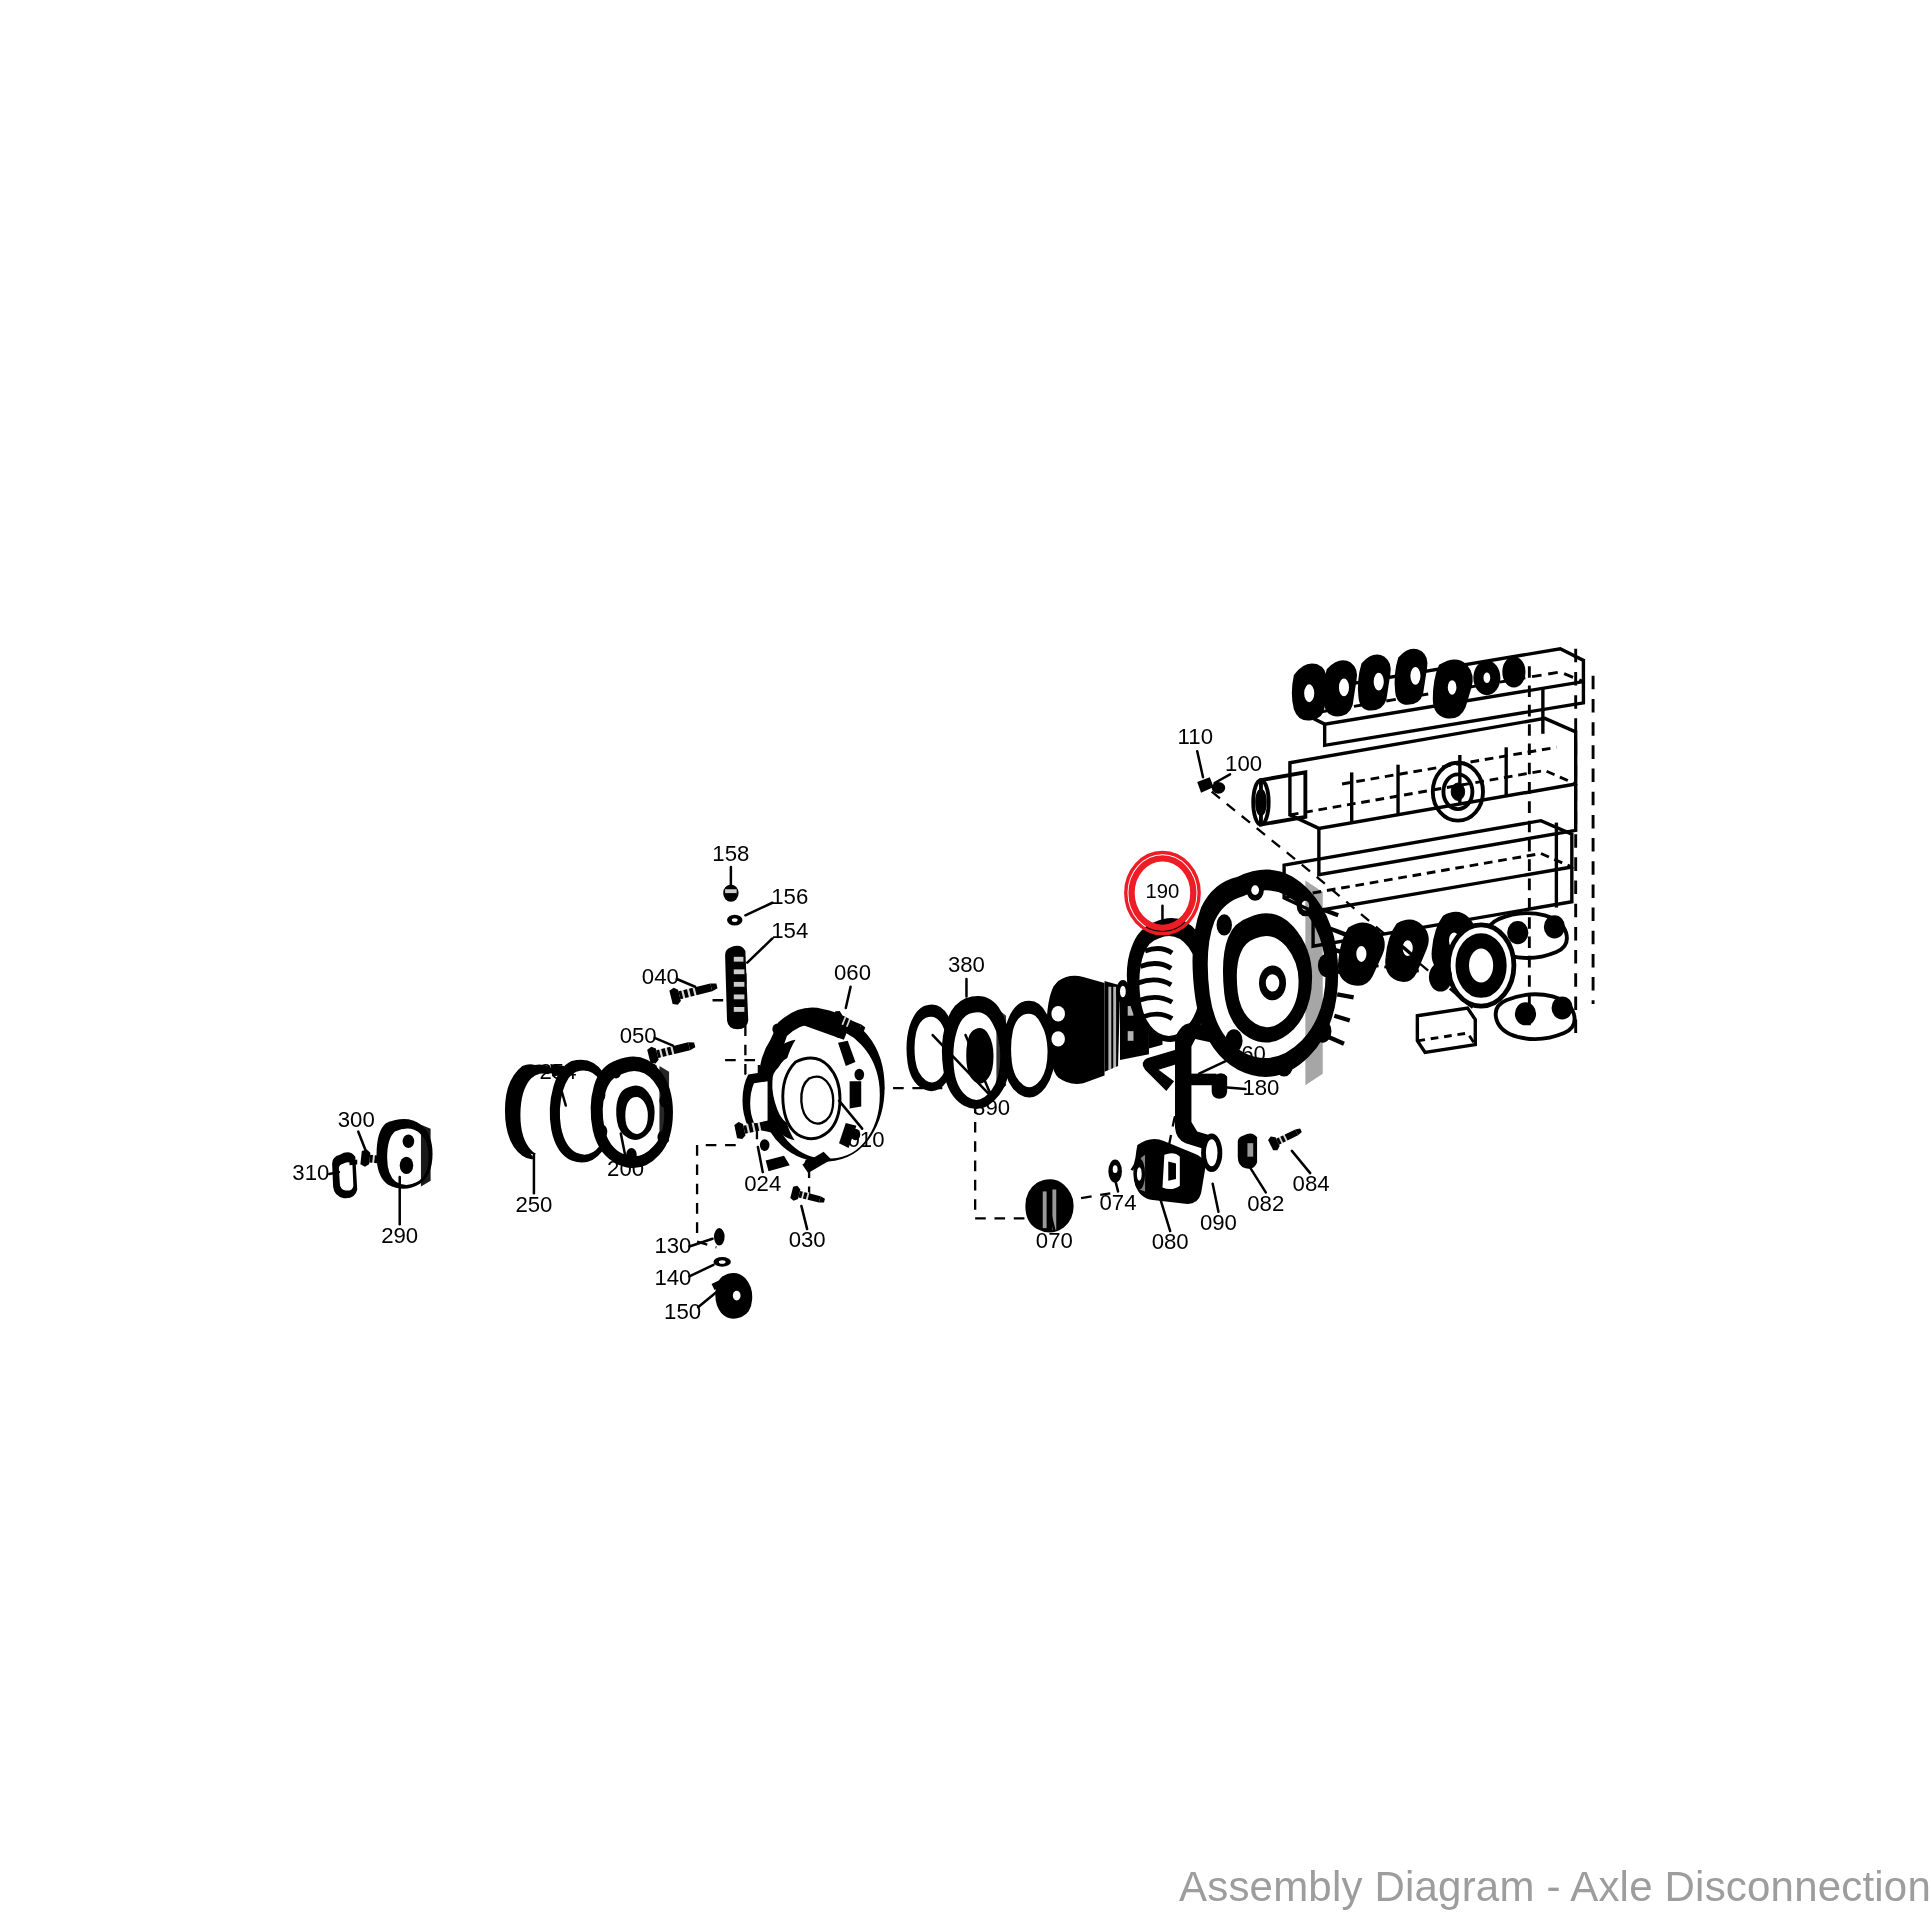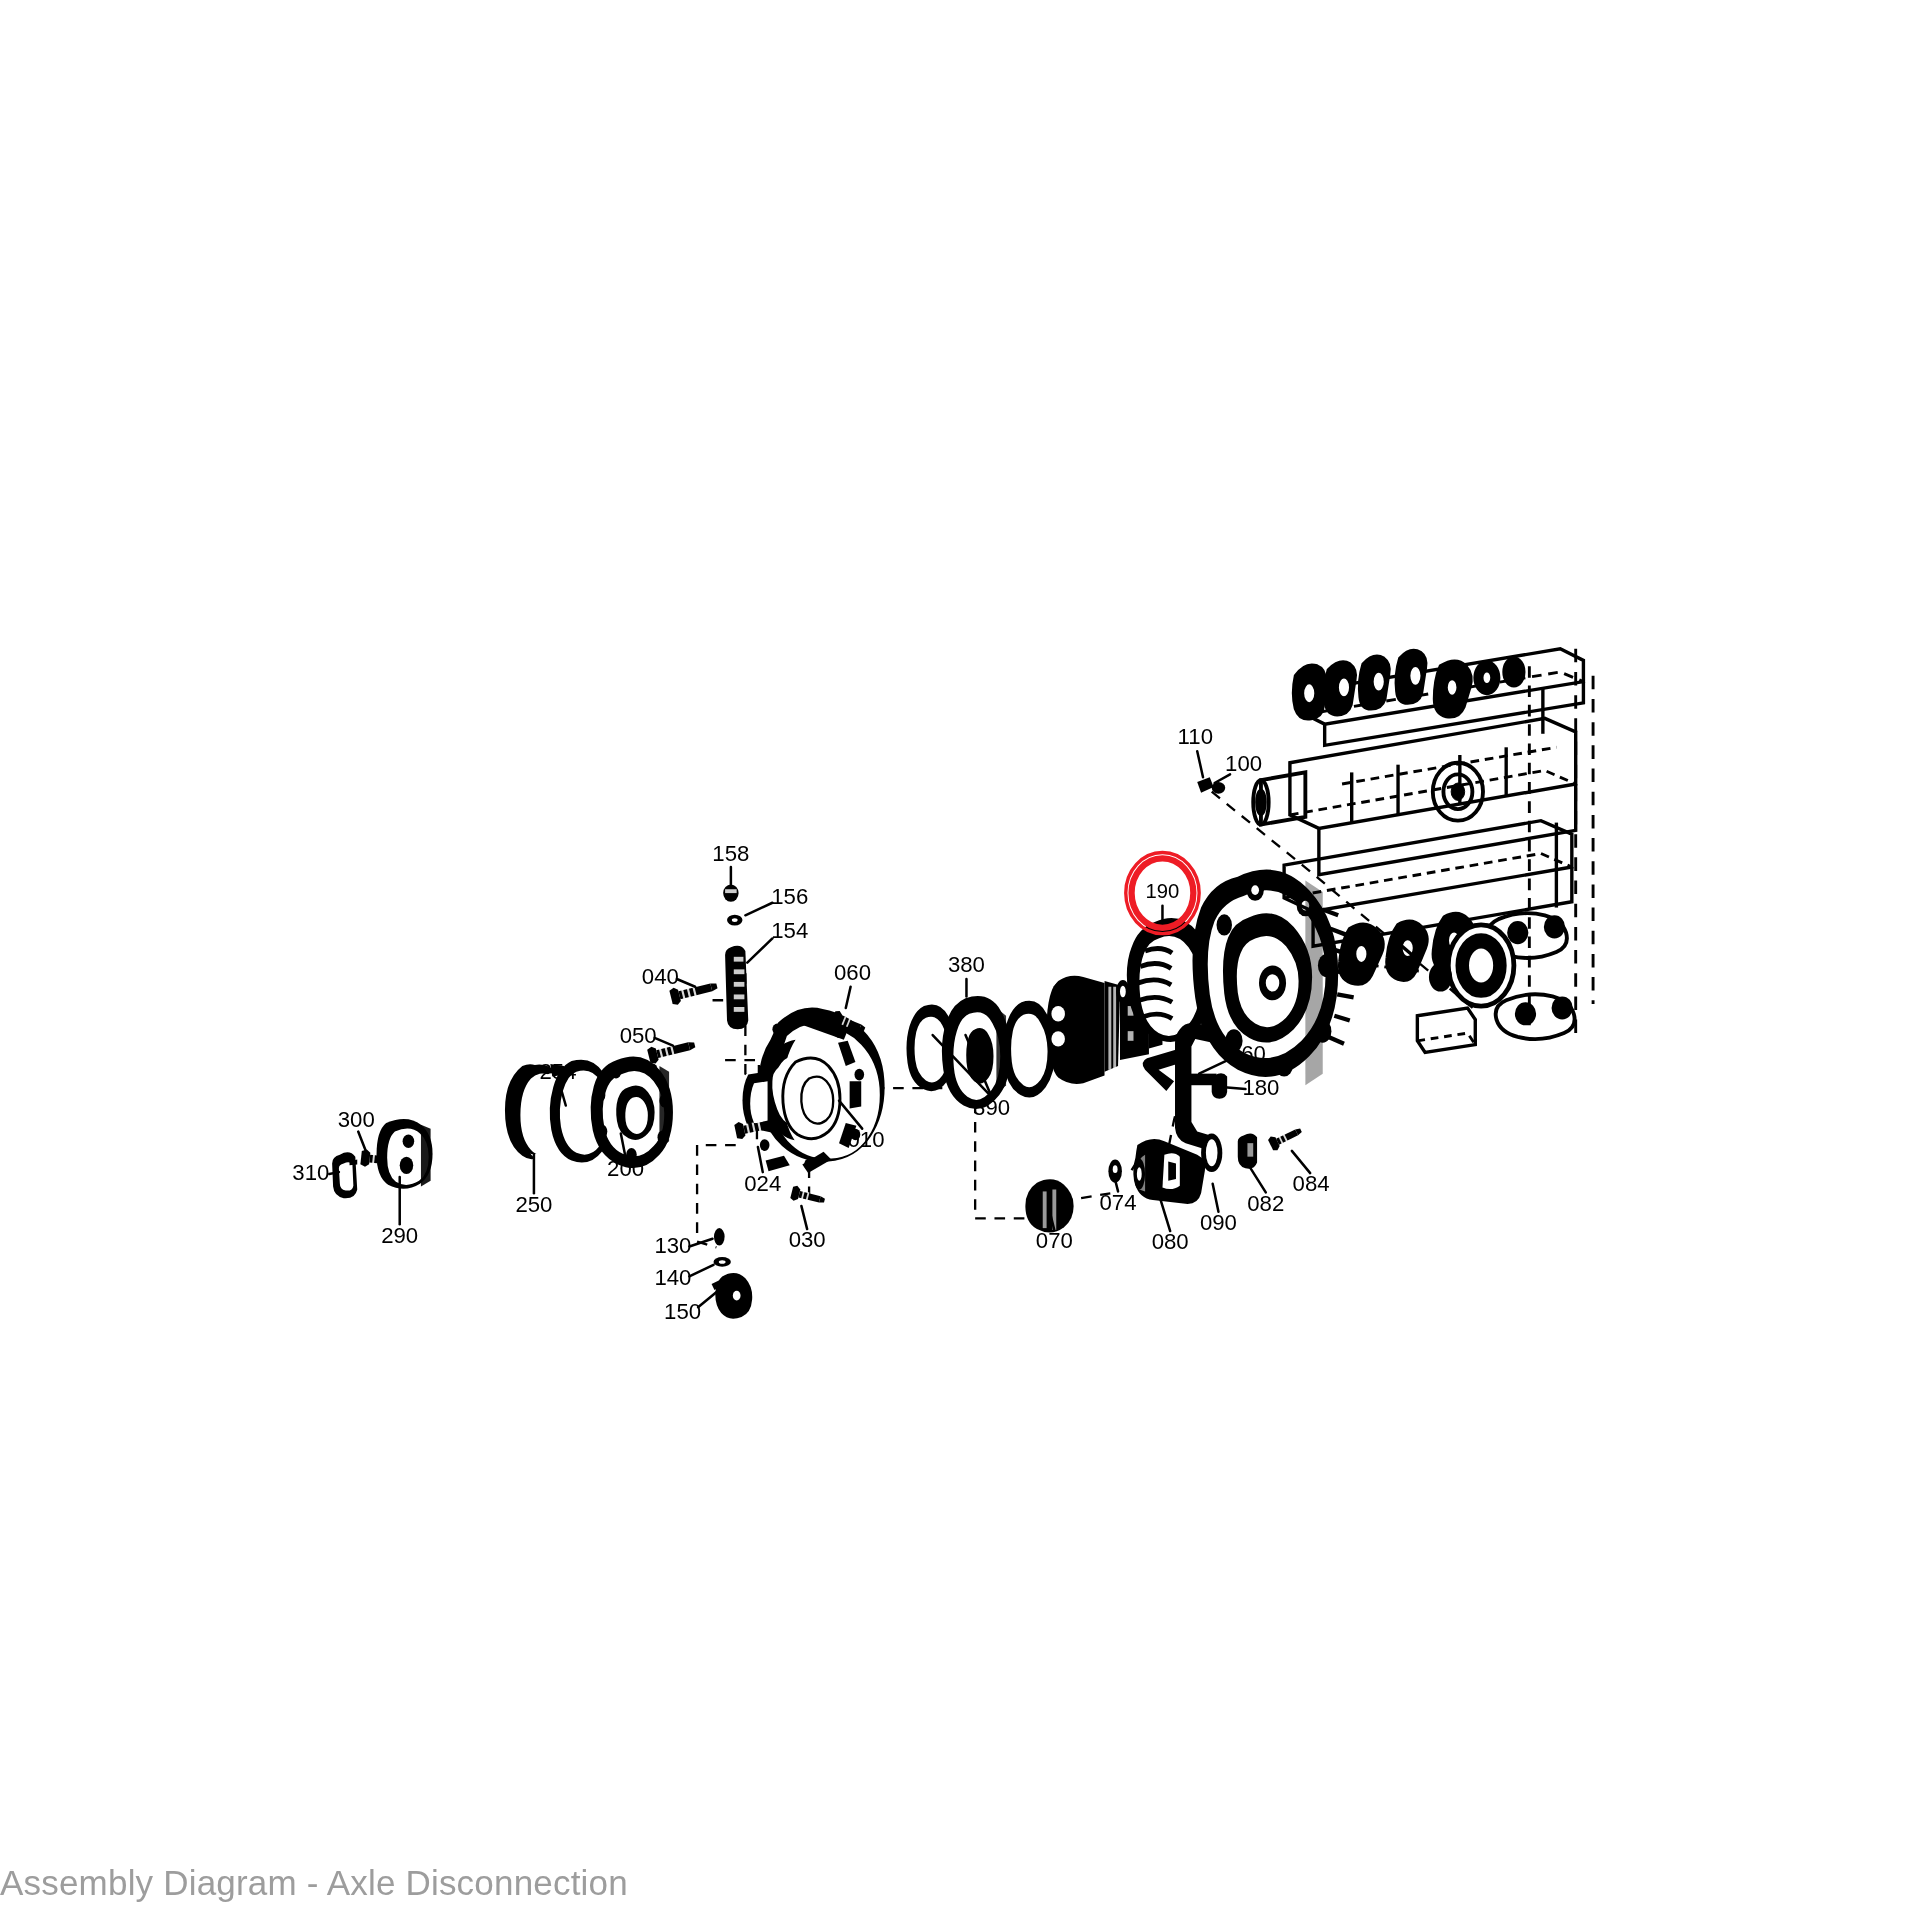--- a/index.html
+++ b/index.html
@@ -1,20 +1,20 @@
 <!DOCTYPE html>
 <html><head>
 <meta charset="utf-8">
 <style>
   html,body{margin:0;padding:0;background:#ffffff;}
   body{width:1931px;height:1931px;font-family:"Liberation Sans",sans-serif;overflow:hidden;}
   #stage{position:relative;width:1931px;height:1931px;background:#fff;}
   #svgroot{position:absolute;inset:0;width:1931px;height:1931px;}
-  .cap{position:absolute;left:0;top:1863px;width:1931px;text-align:left;
-       font-size:35px;color:#9d9d9d;letter-spacing:0.2px;}
+  .cap{position:absolute;left:0;top:1863px;width:1931px;text-align:right;
+       font-size:42px;color:#9d9d9d;letter-spacing:0.2px;}
   text.lbl{font-family:"Liberation Sans",sans-serif;font-size:23px;fill:#000;
            text-anchor:middle;dominant-baseline:middle;font-weight:400;}
   text.lbl.hl{font-size:21px;}
 </style>
 </head>
 <body>
 
 <div id="stage">
 
 <svg id="svgroot" viewBox="0 0 2000 2000">

